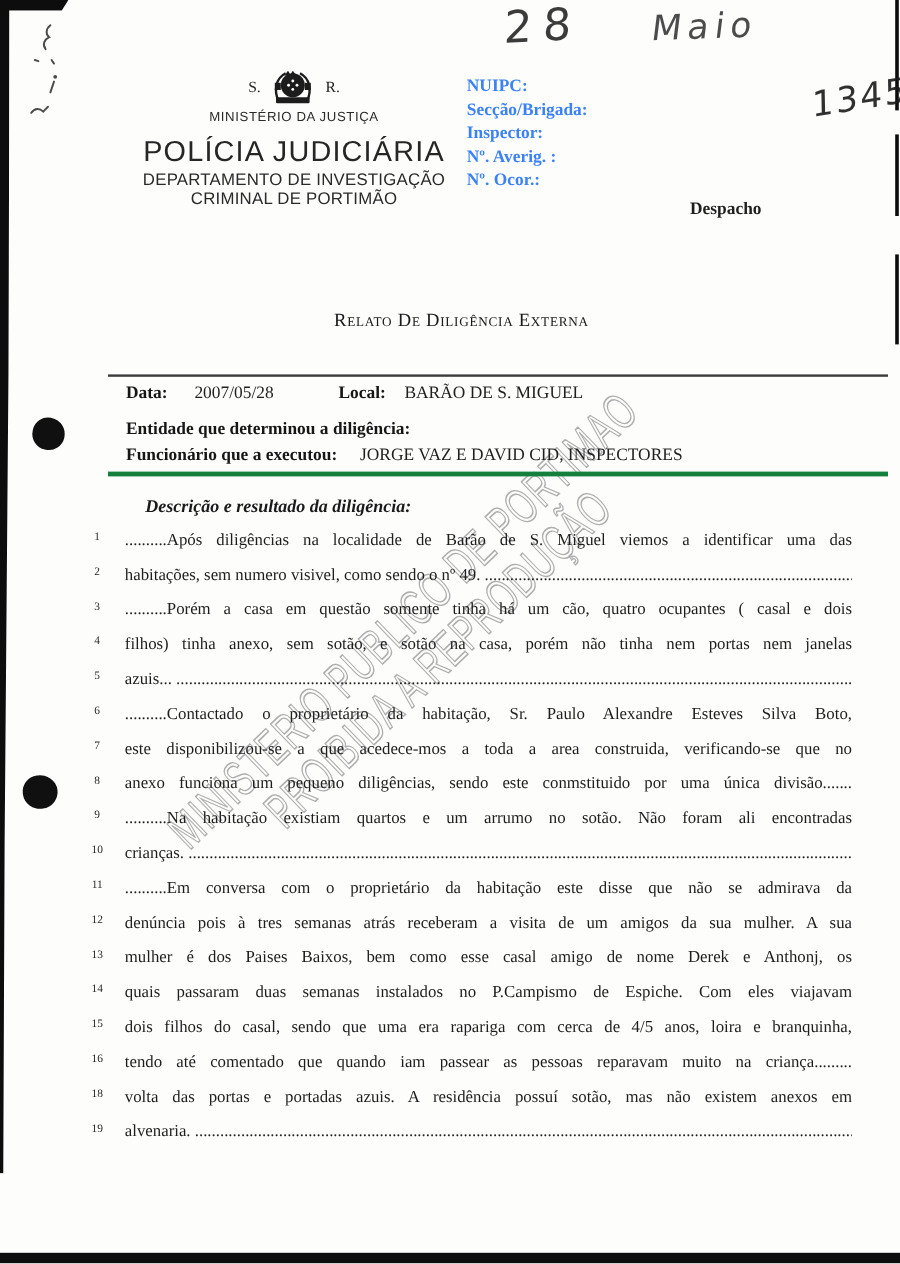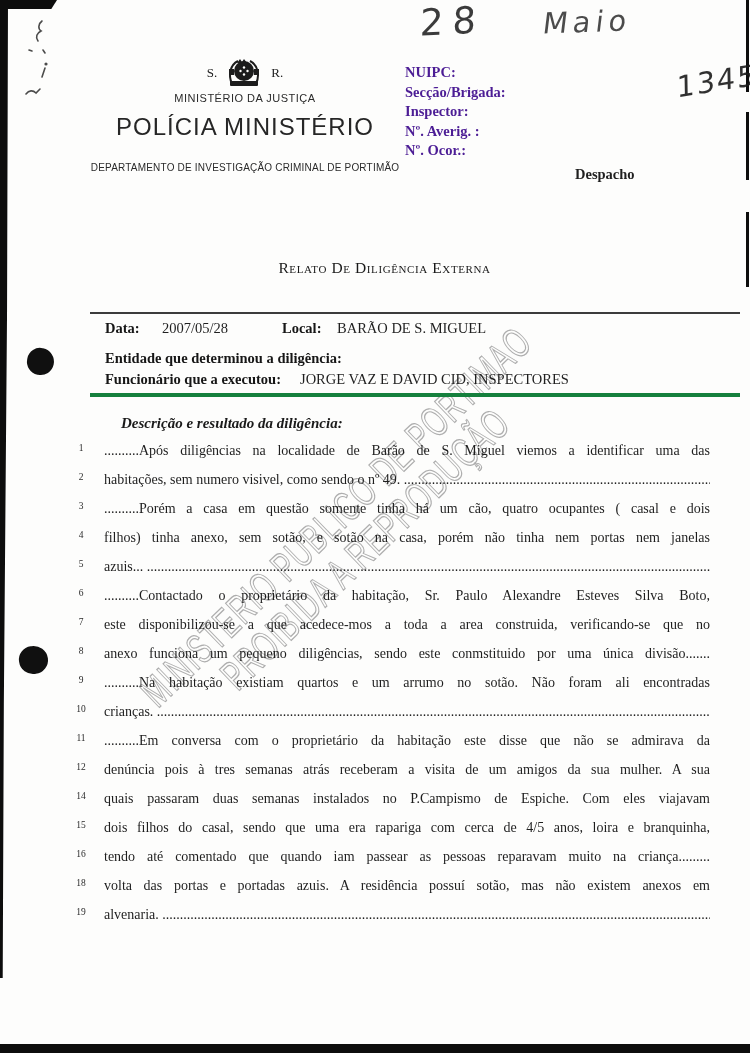--- a/index.html
+++ b/index.html
@@ -37,24 +37,24 @@
   #wm-line2{left:228px;top:658px;transform:rotate(-44deg) scaleX(0.65);}
   
   .content{position:relative;z-index:2;}
   .hdr-left{position:absolute;left:85px;top:56px;width:320px;text-align:center;}
   .sigla-row{display:flex;justify-content:center;align-items:center;gap:9px;height:34px;}
   .sigla{font-size:13px;color:#222;}
   .ministry{margin-top:2px;font-family:"Liberation Sans",sans-serif;font-size:11px;
     letter-spacing:.5px;color:#2a2a2a;}
   .org{margin-top:9px;font-family:"Liberation Sans",sans-serif;font-size:24px;
     letter-spacing:1px;color:#262626;}
-  .dept{margin-top:21px;font-family:"Liberation Sans",sans-serif;font-size:10px;
+  .dept{margin-top:0;font-family:"Liberation Sans",sans-serif;font-size:14px;
     letter-spacing:.2px;color:#2a2a2a;}
-  .hdr-right{position:absolute;left:405px;top:63px;font-weight:bold;font-size:14.5px;
-    line-height:19.5px;color:#4c1d95;}
+  .hdr-right{position:absolute;left:389px;top:63px;font-weight:bold;font-size:14.5px;
+    line-height:19.5px;color:#3b82f6;}
   .despacho{position:absolute;left:575px;top:166px;font-weight:bold;font-size:14.5px;}
   
   .doc-title{position:absolute;left:232px;top:259px;width:305px;text-align:center;
     font-weight:normal;font-size:15.5px;font-variant:small-caps;letter-spacing:.6px;color:#191919;}
   
   .meta{position:absolute;left:90px;top:312px;width:650px;height:79px;
     border-top:2px solid #3c3c3c;border-bottom:4px solid #15803d;font-size:14.5px;}
   .meta .lbl{font-weight:bold;color:#161616;}
   .meta .row{position:absolute;left:0;width:650px;white-space:nowrap;}
   #meta-row-1{top:6px;}
@@ -116,21 +116,21 @@
           <g fill="#fdfdfc">
             <circle cx="18" cy="10.5" r="1.2"></circle>
             <circle cx="14.5" cy="14" r="1.2"></circle>
             <circle cx="21.5" cy="14" r="1.2"></circle>
             <circle cx="18" cy="17.5" r="1.2"></circle>
           </g>
         </svg>
         <span class="sigla">R.</span>
       </div>
       <div class="ministry">MINISTÉRIO DA JUSTIÇA</div>
-      <div class="org">POLÍCIA MINISTÉRIO</div>
+      <div class="org">POLÍCIA JUDICIÁRIA</div>
       <div class="dept">DEPARTAMENTO DE INVESTIGAÇÃO CRIMINAL DE PORTIMÃO</div>
     </div>
 
     <div class="hdr-right">
       <div>NUIPC:</div>
       <div>Secção/Brigada:</div>
       <div>Inspector:</div>
       <div>Nº. Averig. :</div>
       <div>Nº. Ocor.:</div>
     </div>
@@ -198,20 +198,24 @@
           <span class="ln">10</span>
           <span class="lt fill">crianças. ......................................................................................................................................................................</span>
         </div>
       <div class="bl">
           <span class="ln">11</span>
           <span class="lt justify">..........Em conversa com o proprietário da habitação este disse que não se admirava da</span>
         </div>
       <div class="bl">
           <span class="ln">12</span>
           <span class="lt justify">denúncia pois  à tres semanas atrás receberam a visita de um amigos da sua mulher. A sua</span>
+        </div>
+      <div class="bl">
+          <span class="ln">13</span>
+          <span class="lt justify">mulher é dos Paises Baixos, bem como esse casal amigo de nome Derek e Anthonj, os</span>
         </div>
       <div class="bl">
           <span class="ln">14</span>
           <span class="lt justify">quais passaram duas semanas instalados no P.Campismo de Espiche. Com eles viajavam</span>
         </div>
       <div class="bl">
           <span class="ln">15</span>
           <span class="lt justify">dois filhos do casal, sendo que uma era rapariga com cerca de 4/5 anos, loira e branquinha,</span>
         </div>
       <div class="bl">

